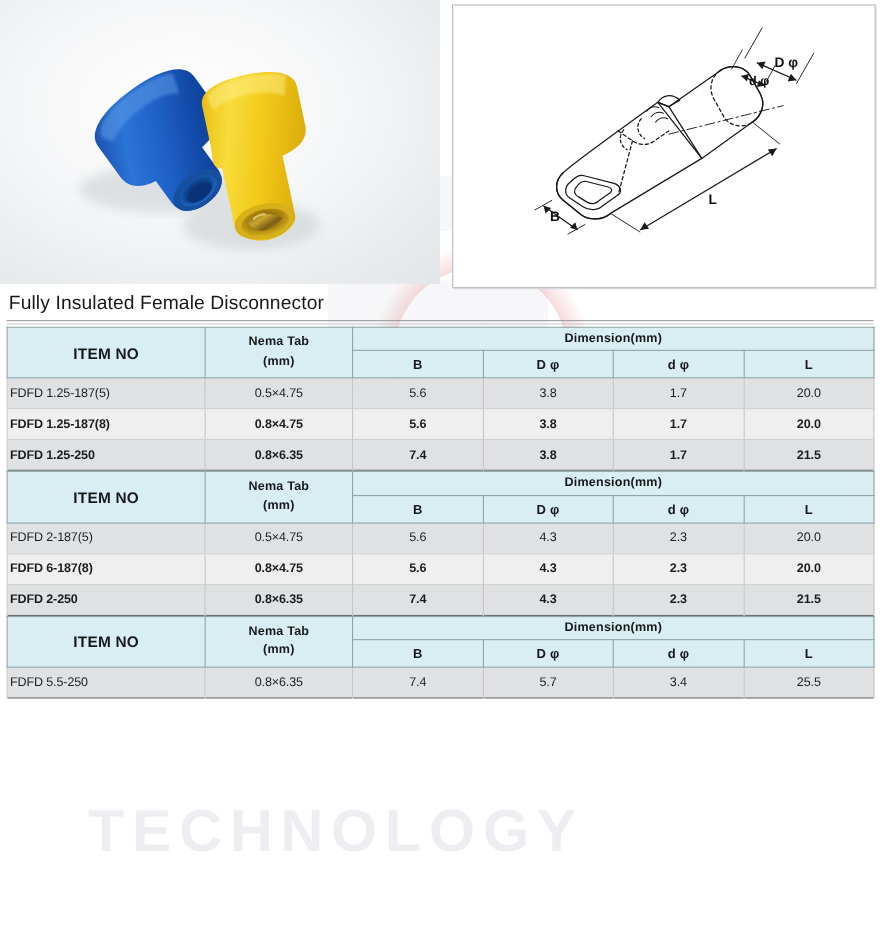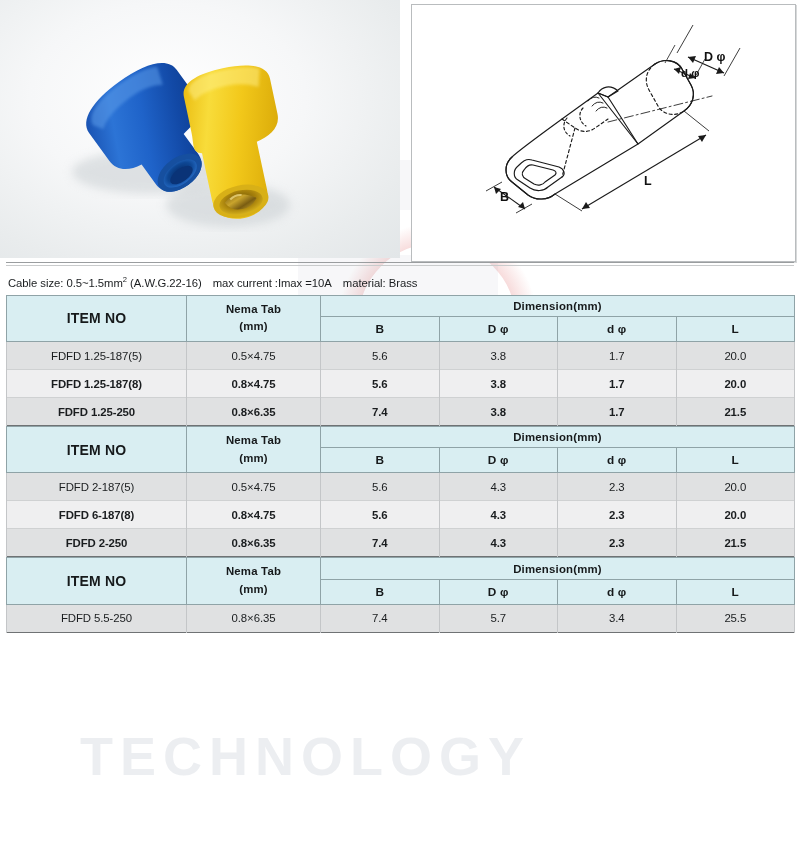--- a/index.html
+++ b/index.html
@@ -142,21 +142,21 @@
     border-right: 1px solid #c4c6c8;
     padding: 7.5px 2px;
     text-align: center;
     color: #1a1d1f;
     font-size: 11.4px;
     letter-spacing: -0.1px;
   }
   table.spec tbody tr:nth-child(odd)  td { background: #e0e1e2; }
   table.spec tbody tr:nth-child(even) td { background: #efeff0; }
   table.spec tbody tr + tr td { border-top: 1px solid #cfd1d2; font-weight: bold; }
-  table.spec tbody td.item-c { text-align: center; }
+  table.spec tbody td.item-c { text-align: left; }
 </style>
 </head>
 <body>
 
 <div id="watermark">
   <div class="wm-red"></div>
   <div class="wm-red2"></div>
   <svg class="wm-g" viewBox="0 0 300 230">
     <path d="M30 10 H200 V60 H90 V105 H165 V60 H230 V180 H30 Z" fill="rgba(150,162,178,0.20)"></path>
   </svg>
@@ -318,26 +318,26 @@
         <path d="M170 204 L294 130"></path>
       </g>
       <polygon points="170,204 178,203 174,197" fill="#1a1a1a"></polygon>
       <polygon points="294,130 286,131 290,137" fill="#1a1a1a"></polygon>
       <text x="232" y="180" font-family="Liberation Sans, sans-serif" font-size="12.5" font-weight="700" fill="#111">L</text>
     </svg>
   </div>
 </div>
 
 <div id="title-block">
+  <h1 id="page-title">Fully Insulated Female Disconnector</h1>
   <div id="title-rule"></div>
 </div>
 
 <div id="sections-root">
     <div class="section">
-      <div class="cable-line"><span>Cable size:</span> <span>0.5~1.5mm</span><sup>2</sup> <span>(A.W.G.22-16)</span><span class="gap"></span><span>max current :Imax =10A</span><span class="gap"></span><span>material: Brass</span></div>
       <table class="spec">
         <colgroup>
           <col class="c-item">
           <col class="c-nema">
           <col class="c-dim">
           <col class="c-dim">
           <col class="c-dim">
           <col class="c-dim">
         </colgroup>
         <thead>

